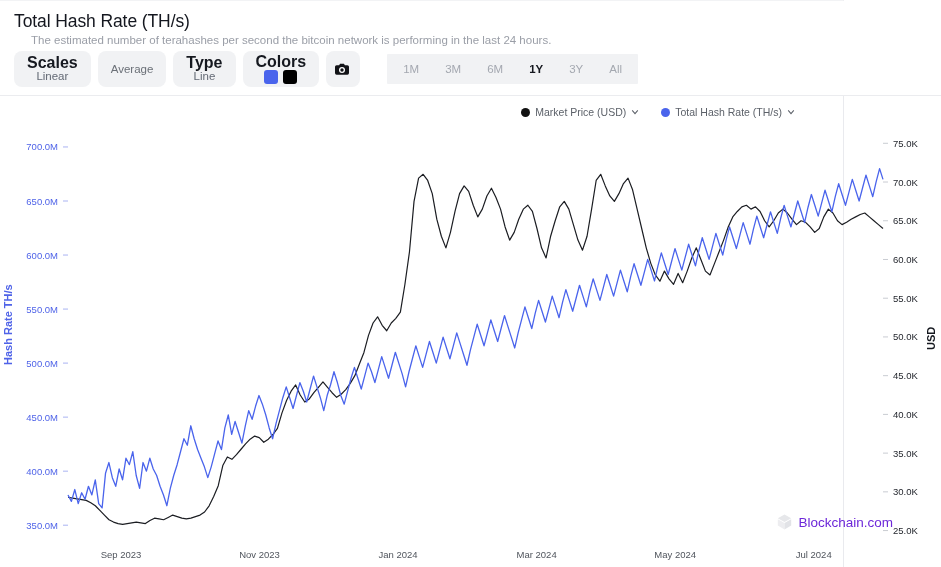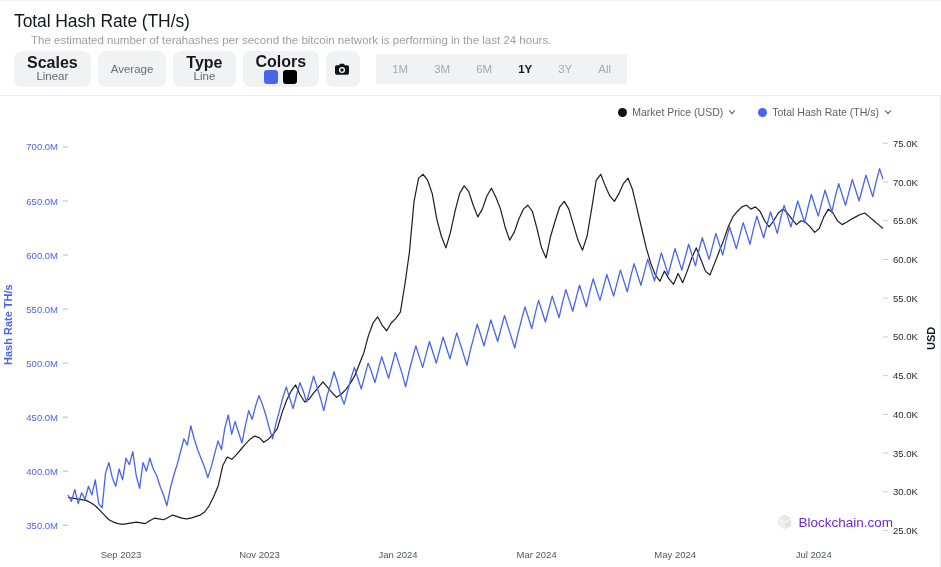--- a/index.html
+++ b/index.html
@@ -4,21 +4,21 @@
 <style>
   * { box-sizing: border-box; margin: 0; padding: 0; }
   html, body {
     width: 941px; height: 567px;
     font-family: "Liberation Sans", sans-serif;
     background: #ffffff;
     overflow: hidden;
   }
   #app {
     position: relative;
-    width: 941px; height: 567px;
+    width: 844px; height: 567px;
     background: #ffffff;
     border-right: 1px solid #e9eaee;
     border-top: 1px solid #f2f3f5;
   }
 
   
   .header { position: absolute; left: 0; top: 0; width: 941px; height: 95px;
             border-bottom: 1px solid #ebecef; background: #fff; }
   .chart-title { position: absolute; left: 14px; top: 10px;
                  font-size: 17.5px; font-weight: 400; color: #14171f;
@@ -38,21 +38,21 @@
                 line-height: 14px; }
   .tb-btn.single { justify-content: center; }
   .tb-btn.single .t2 { color: #6b7077; }
   .swatches { display: flex; gap: 5px; margin-top: 2px; }
   .sw { width: 14px; height: 14px; border-radius: 3px; }
   .cam-btn { background: #f1f2f4; border-radius: 8px; width: 34px; height: 36px;
              display: flex; align-items: center; justify-content: center;
              cursor: pointer; }
 
   .range-group { background: #f1f2f4; border-radius: 1px; height: 30px;
-                 display: flex; align-items: center; margin-left: 9px;
+                 display: flex; align-items: center; margin-left: 20px;
                  padding: 0 3px; }
   .range-btn { font-size: 11.5px; color: #a4a8b0; padding: 0 13px;
                height: 26px; line-height: 26px; cursor: pointer;
                border-radius: 6px; font-weight: 400; }
   .range-btn.active { color: #15181f; font-weight: 700; }
 
   
   .legend { position: absolute; right: 48px; top: 105px;
             display: flex; align-items: center; gap: 22px; }
   .legend-item { display: flex; align-items: center; gap: 5px; cursor: pointer; }

